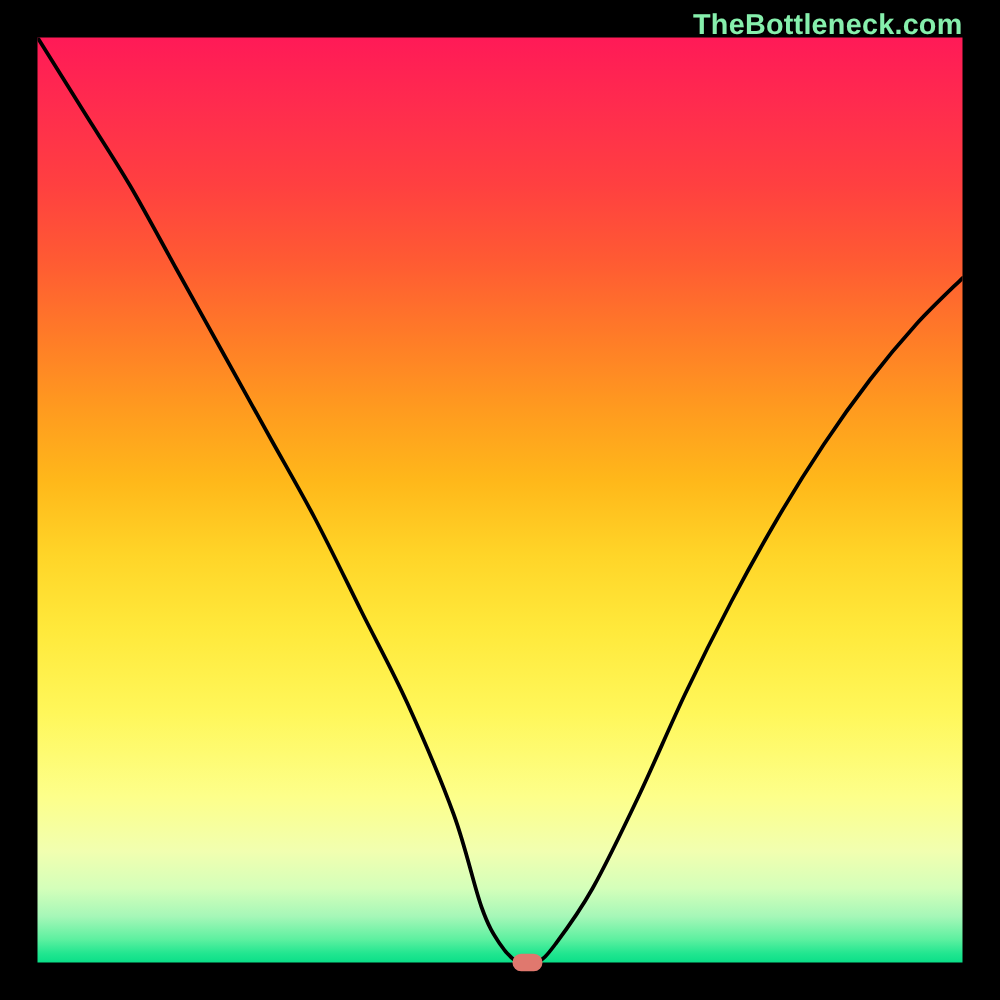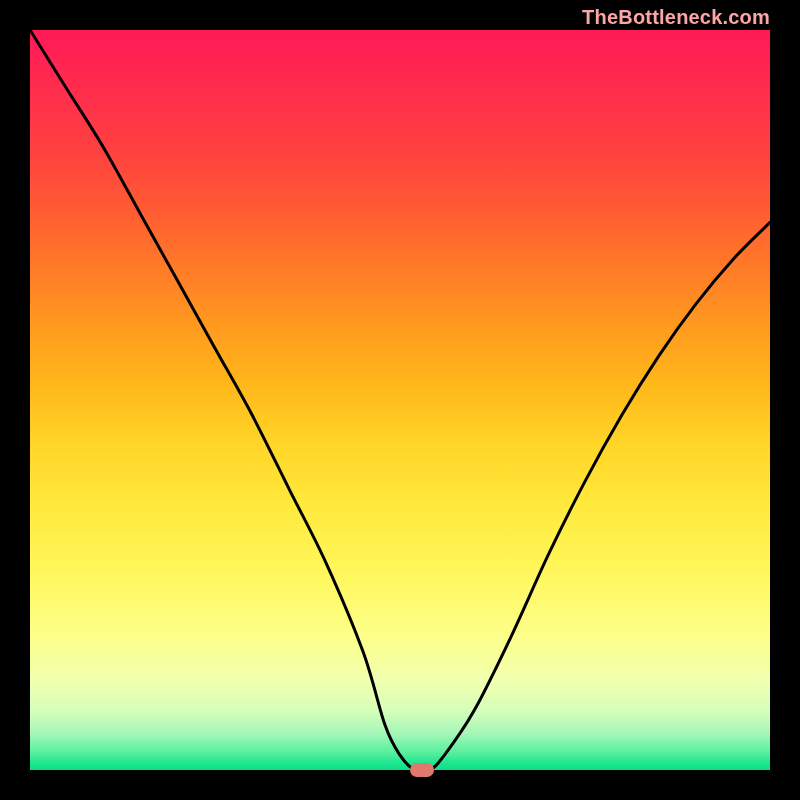--- a/index.html
+++ b/index.html
@@ -41,22 +41,22 @@
       #a6f7b8 95%,
       #5df0a0 97.5%,
       #22e690 99%,
       #0adf88 100%
     );
   }
   .brand {
     position: absolute;
     top: 6px;
     right: 30px;
-    color: #fca5a5;
-    font-size: 20px;
+    color: #86efac;
+    font-size: 23px;
     font-weight: 600;
     letter-spacing: 0.2px;
   }
   svg.curve {
     position: absolute;
     left: 0;
     top: 0;
     width: 740px;
     height: 740px;
   }

